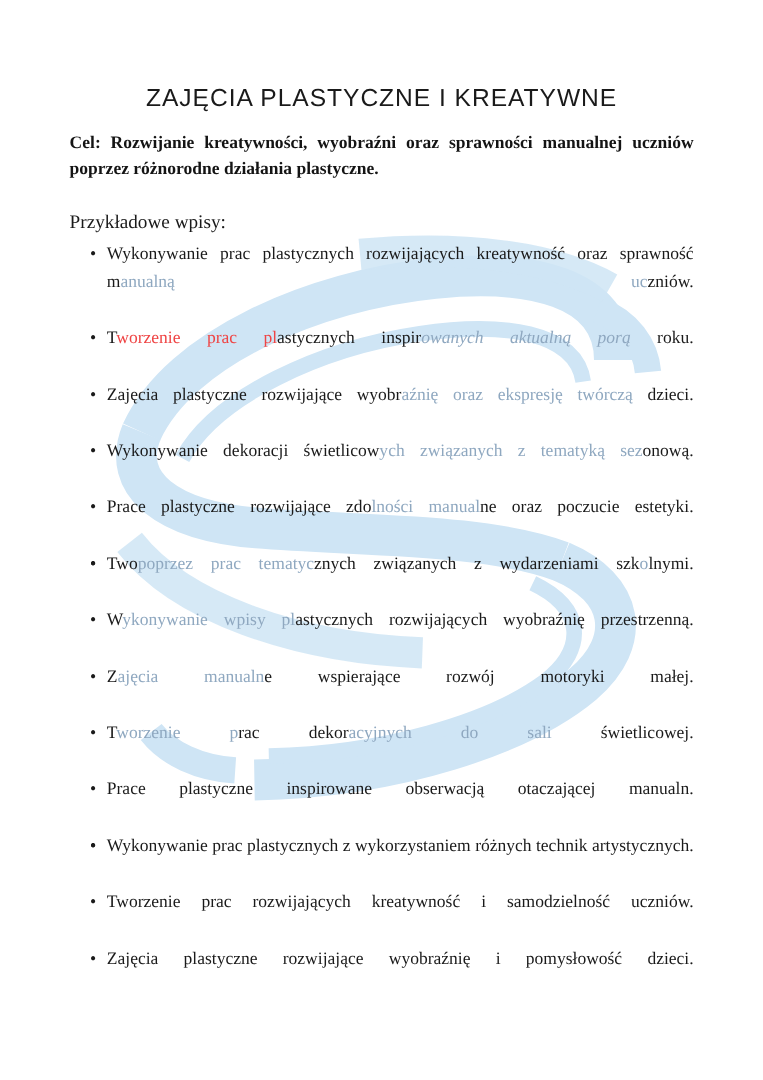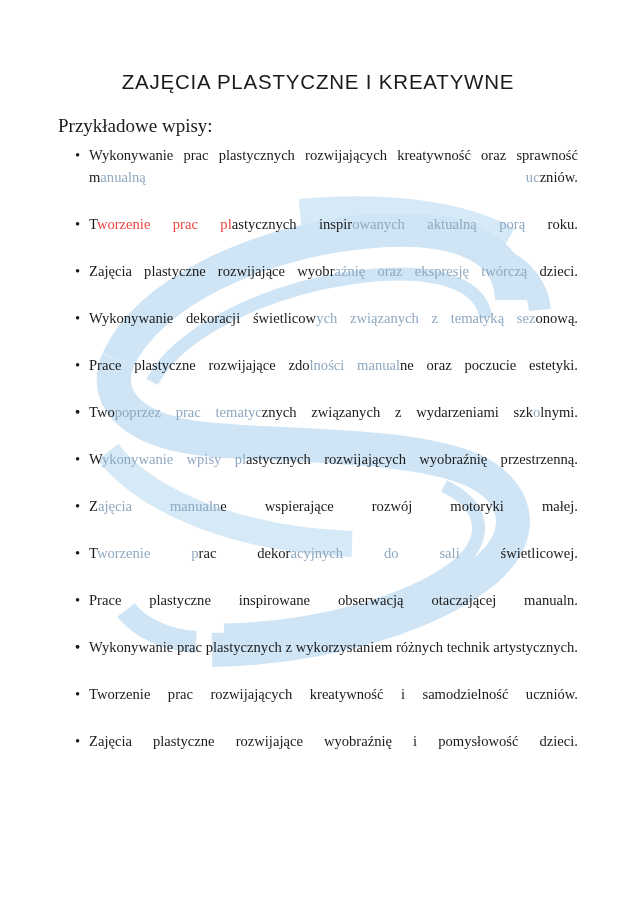--- a/index.html
+++ b/index.html
@@ -64,21 +64,21 @@
     font-size: 14.6px;
     font-weight: bold;
     line-height: 1.52;
     text-align: justify;
     text-justify: inter-word;
     margin: 0 0 22px 0;
     color: #141414;
   }
 
   #intro-line {
-    font-size: 19px;
+    font-size: 16px;
     line-height: 1.5;
     margin: 4px 0 3px 0;
     color: #1a1a1a;
   }
 
   #entries-list {
     list-style: none;
     margin: 0;
     padding: 0;
   }
@@ -151,26 +151,27 @@
     </g>
   </svg>
 </div>
 
 <div id="page">
 
   <h1 id="doc-title">ZAJĘCIA PLASTYCZNE I KREATYWNE</h1>
 
   <div id="content-body">
 
+    <p id="goal-paragraph">Cel: Rozwijanie kreatywności, wyobraźni oraz sprawności manualnej uczniów poprzez różnorodne działania plastyczne.</p>
 
     <p id="intro-line">Przykładowe wpisy:</p>
 
     <ul id="entries-list">
         <li><span class="bullet-glyph">•</span><span class="txt">Wykonywanie prac plastycznych rozwijających kreatywność oraz sprawność m<span style="color: rgb(143, 168, 192);">anualną uc</span>zniów.</span></li>
-        <li><span class="bullet-glyph">•</span><span class="txt">T<span style="color: #ef4444;">worzenie prac pl</span>astycznych inspir<span style="color: rgb(143, 168, 192);">owanych aktualną porą </span>roku.</span></li>
+        <li><span class="bullet-glyph">•</span><span class="txt">T<span style="color: #ef4444;">worzenie prac pl</span>astycznych inspir<span style="color: rgb(143, 168, 192); font-style: italic;">owanych aktualną porą </span>roku.</span></li>
         <li><span class="bullet-glyph">•</span><span class="txt">Zajęcia plastyczne rozwijające wyobr<span style="color: rgb(143, 168, 192);">aźnię oraz ekspresję twórczą </span>dzieci.</span></li>
         <li><span class="bullet-glyph">•</span><span class="txt">Wykonywanie dekoracji świetlicow<span style="color: rgb(143, 168, 192);">ych związanych z tematyką sez</span>onową.</span></li>
         <li><span class="bullet-glyph">•</span><span class="txt">Prace plastyczne rozwijające zdo<span style="color: rgb(143, 168, 192);">lności manual</span>ne oraz poczucie estetyki.</span></li>
         <li><span class="bullet-glyph">•</span></li>
         <li><span class="bullet-glyph">•</span><span class="txt">Two<span style="color: rgb(143, 168, 192);">poprzez prac tematyc</span>znych związanych z wydarzeniami szk<span style="color: rgb(143, 168, 192);">o</span>lnymi.</span></li>
         <li><span class="bullet-glyph">•</span><span class="txt">W<span style="color: rgb(143, 168, 192);">ykonywanie wpisy pl</span>astycznych rozwijających wyobraźnię przestrzenną.</span></li>
         <li><span class="bullet-glyph">•</span><span class="txt">Z<span style="color: rgb(143, 168, 192);">ajęcia manualn</span>e wspierające rozwój motoryki małej.</span></li>
         <li><span class="bullet-glyph">•</span><span class="txt">T<span style="color: rgb(143, 168, 192);">worzenie p</span>rac dekor<span style="color: rgb(143, 168, 192);">acyjnych do sali</span> świetlicowej.</span></li>
         <li><span class="bullet-glyph">•</span><span class="txt">Prace plastyczne inspirowane obserwacją otaczającej manualn.</span></li>
         <li><span class="bullet-glyph">•</span></li>

